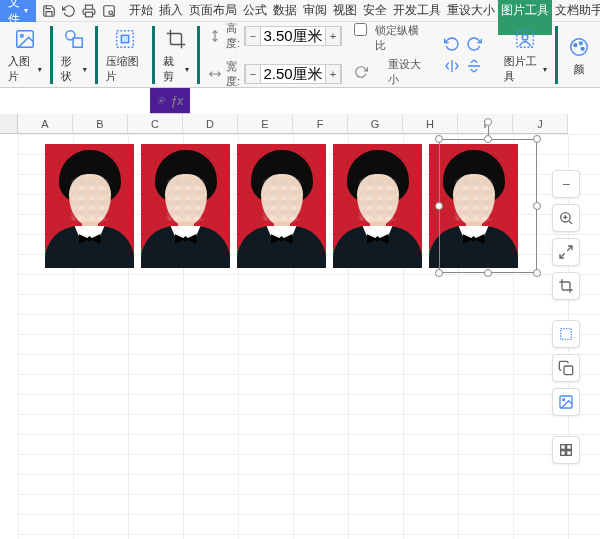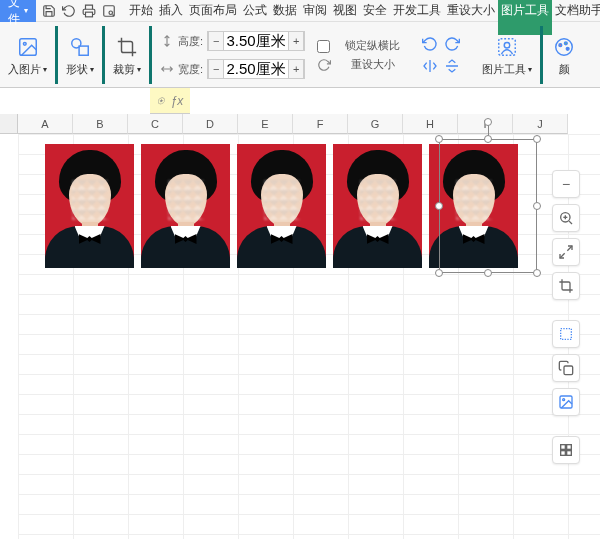--- a/index.html
+++ b/index.html
@@ -16,25 +16,25 @@
   .ribbon-group { display: flex; flex-direction: column; align-items: center; padding: 0 8px; border-right: 3px solid #0f766e; height: 58px; justify-content: center; }
   .ribbon-group.noborder { border-right: none; }
   .ribbon-icon { width: 26px; height: 26px; display: flex; align-items: center; justify-content: center; color: #4b8bf4; }
   .ribbon-label { font-size: 11px; color: #333; margin-top: 2px; display: flex; align-items: center; gap: 2px; }
   .size-rows { display: flex; flex-direction: column; gap: 8px; }
   .size-row { display: flex; align-items: center; gap: 4px; }
   .size-row .lbl { font-size: 11px; color: #555; }
   .stepper { display: flex; align-items: center; border: 1px solid #ccc; height: 20px; background: #fff; }
   .stepper button { width: 16px; height: 18px; background: #f4f4f4; border: none; border-left: 1px solid #ccc; border-right: 1px solid #ccc; font-size: 11px; color: #555; }
   .stepper input { width: 64px; border: none; text-align: center; font-size: 15px; height: 18px; }
-  .lock-row { display: flex; align-items: flex-end; gap: 15px; font-size: 11px; color: #555; }
+  .lock-row { display: flex; align-items: flex-start; gap: 8px; font-size: 11px; color: #555; }
   .reset-row { display: flex; align-items: center; gap: 20px; font-size: 11px; color: #555; margin-top: 4px; }
   .rot-group { display: flex; flex-wrap: wrap; width: 50px; gap: 4px; align-items: center; justify-content: center; }
   .rot-group span { width: 18px; height: 18px; color: #4b8bf4; display: flex; align-items: center; justify-content: center; }
-  .namebox-row { display: flex; align-items: center; height: 26px; border-bottom: 1px solid #ccc; background: #fef9c3; }
+  .namebox-row { display: flex; align-items: center; height: 26px; border-bottom: 1px solid #ccc; background: #4c1d95; }
   .namebox { width: 150px; border-right: 1px solid #ccc; height: 26px; padding: 0 6px; font-size: 12px; border: none; }
   .fx-icon { width: 40px; text-align: center; color: #888; font-style: italic; }
   .formula { flex: 1; height: 26px; border: none; padding: 0 6px; }
   .sheet-area { position: relative; }
   .colheaders { display: flex; margin-left: 18px; }
   .colheaders div { width: 55px; height: 20px; border-right: 1px solid #ddd; border-bottom: 1px solid #ccc; background: #f7f7f7; display: flex; align-items: center; justify-content: center; font-size: 11px; color: #555; }
   .corner { position: absolute; left: 0; top: 0; width: 18px; height: 20px; background: #f0f0f0; border-right: 1px solid #ccc; border-bottom: 1px solid #ccc; }
   .grid { position: absolute; left: 18px; top: 20px; width: 582px; height: 500px;
     background-image: linear-gradient(to right, #eee 1px, transparent 1px),
                       linear-gradient(to bottom, #eee 1px, transparent 1px);
@@ -140,20 +140,29 @@
           <rect x="11" y="11" width="10" height="10"></rect>
         </svg>
       </span>
     <span class="ribbon-label">
         <span>形状</span>
         <span style="font-size:8px">▾</span>
       </span>
   </div>
   <div class="ribbon-group">
     <span class="ribbon-icon">
+        <svg width="26" height="22" viewBox="0 0 24 24" fill="none" stroke="#4b8bf4" stroke-width="1.6" stroke-dasharray="2 2">
+          <rect x="3" y="3" width="18" height="18"></rect>
+          <rect x="8" y="8" width="8" height="8" stroke-dasharray="0" fill="#cfe3ff"></rect>
+        </svg>
+      </span>
+    <span class="ribbon-label">压缩图片</span>
+  </div>
+  <div class="ribbon-group">
+    <span class="ribbon-icon">
         <svg width="26" height="22" viewBox="0 0 24 24" fill="none" stroke="#555" stroke-width="1.6">
           <path d="M6 2v14a2 2 0 0 0 2 2h14"></path>
           <path d="M18 22V8a2 2 0 0 0-2-2H2"></path>
         </svg>
       </span>
     <span class="ribbon-label">
         <span>裁剪</span>
         <span style="font-size:8px">▾</span>
       </span>
   </div>

